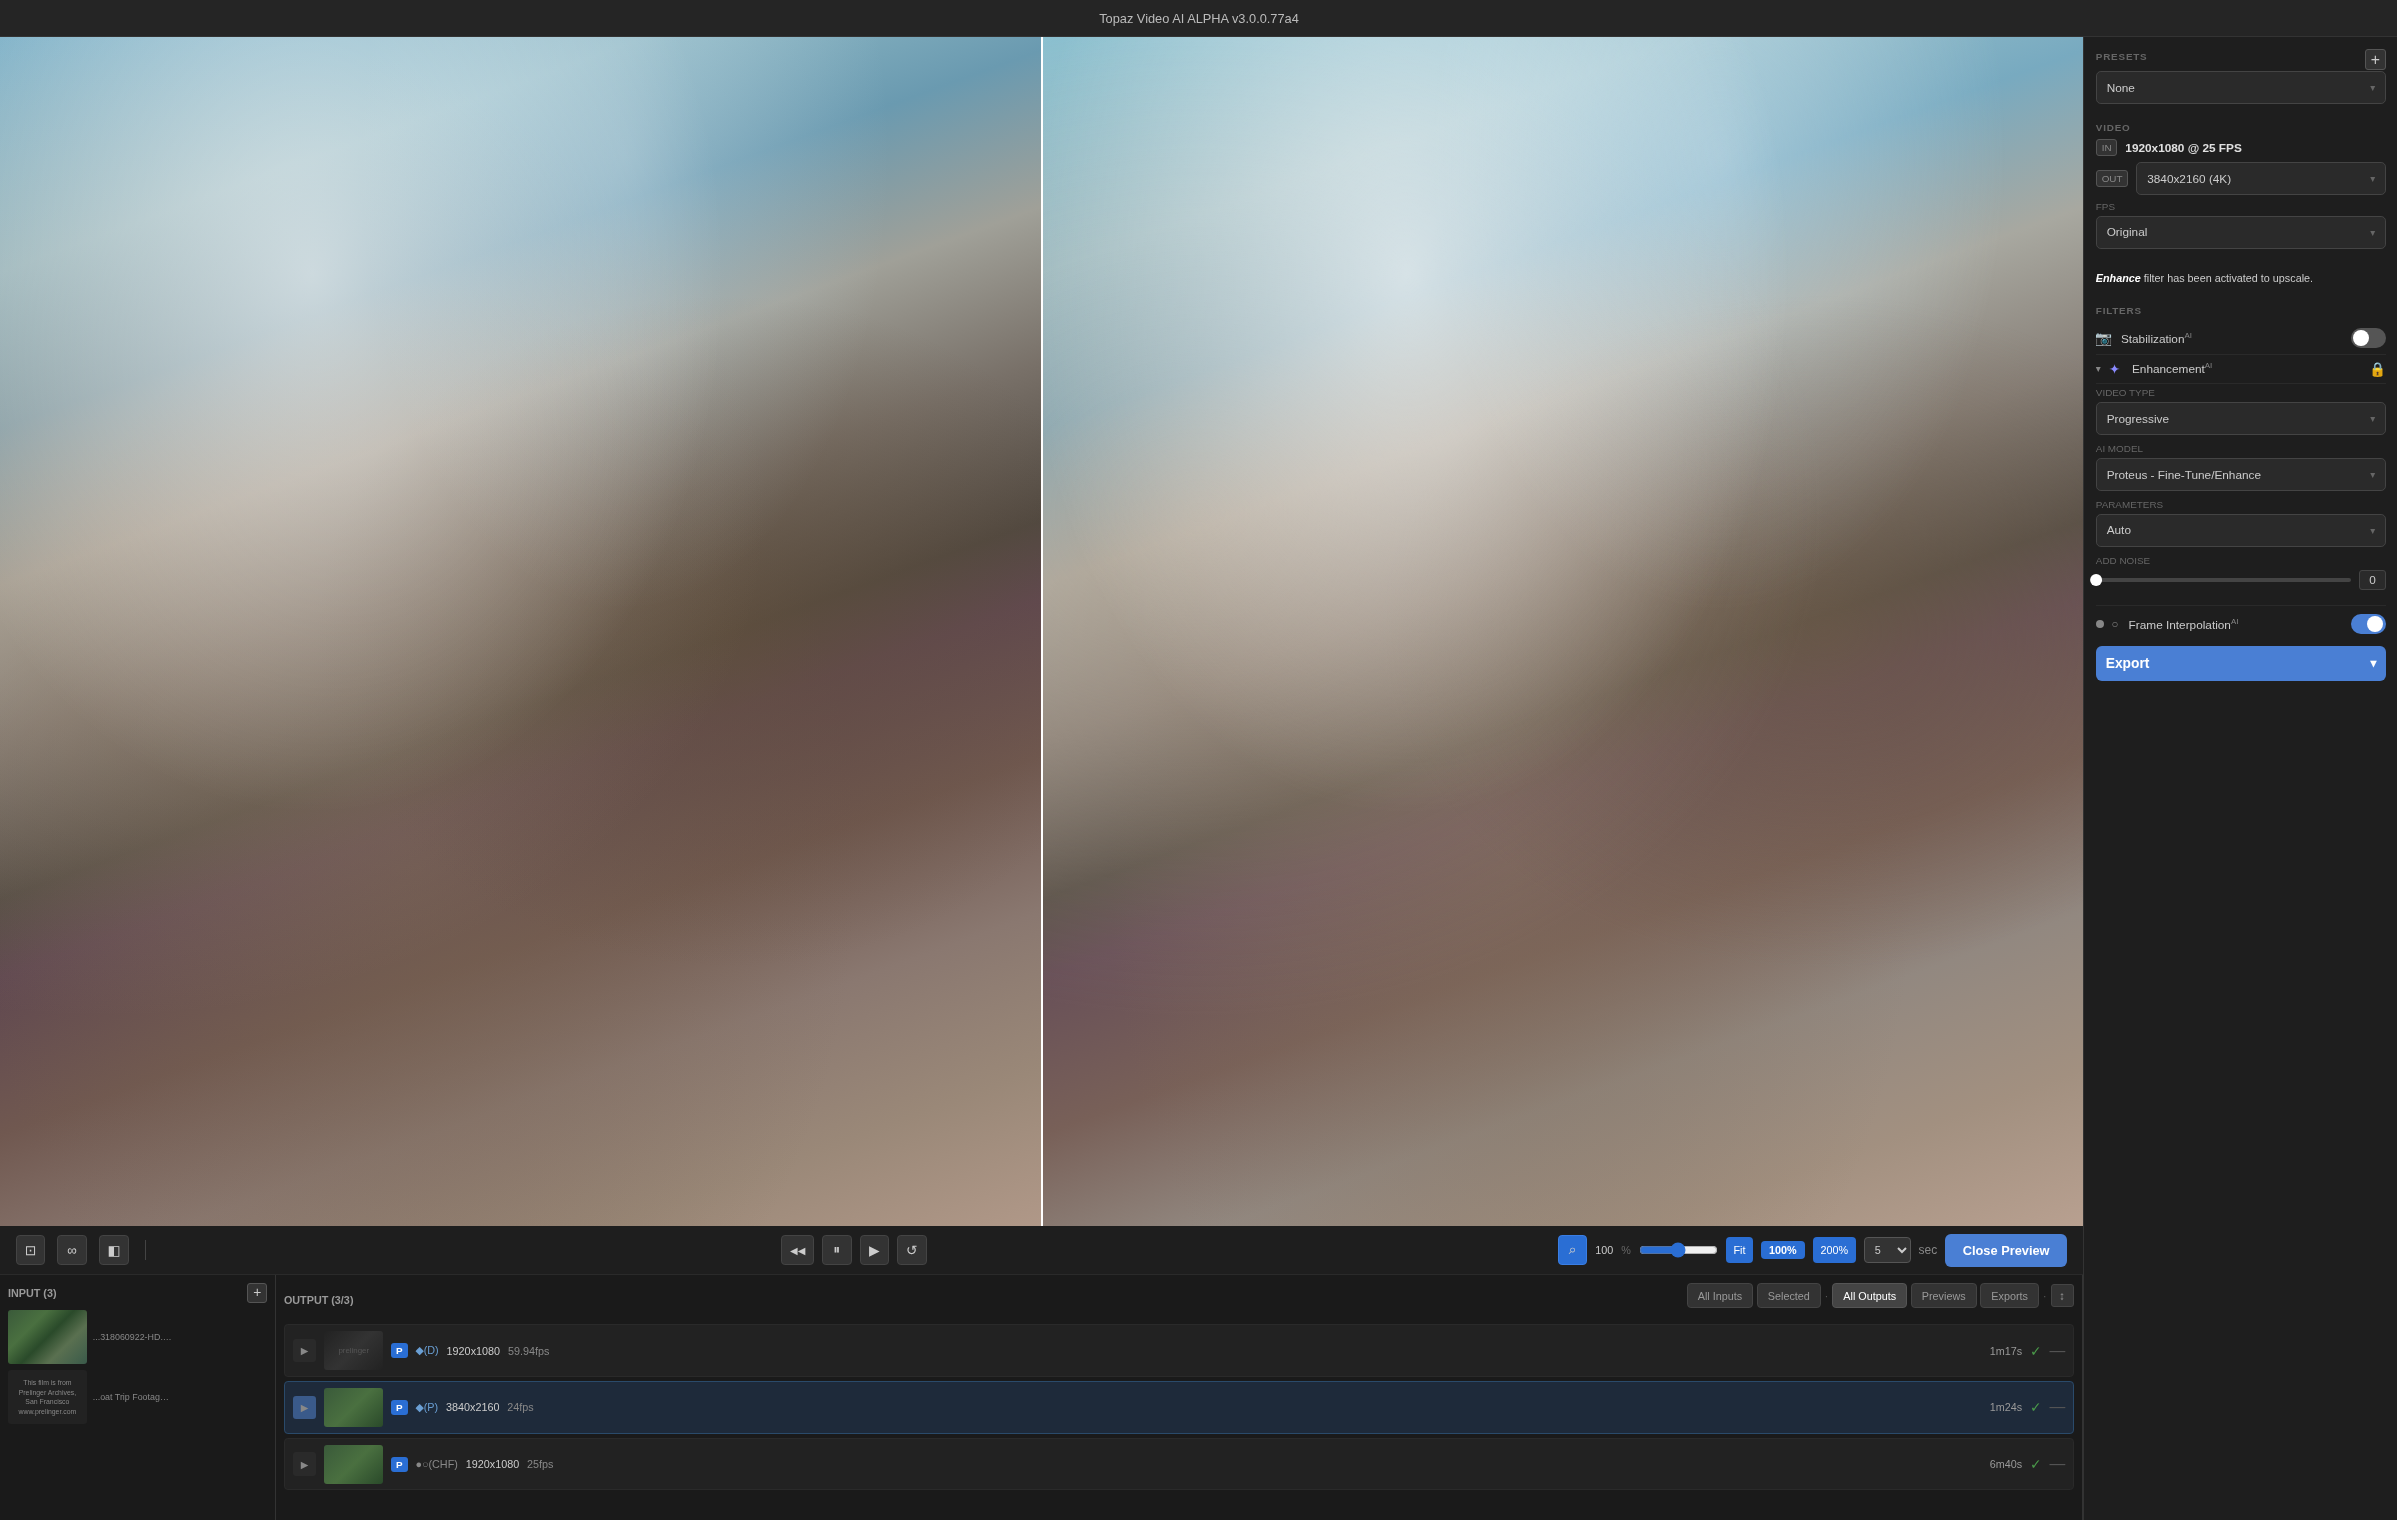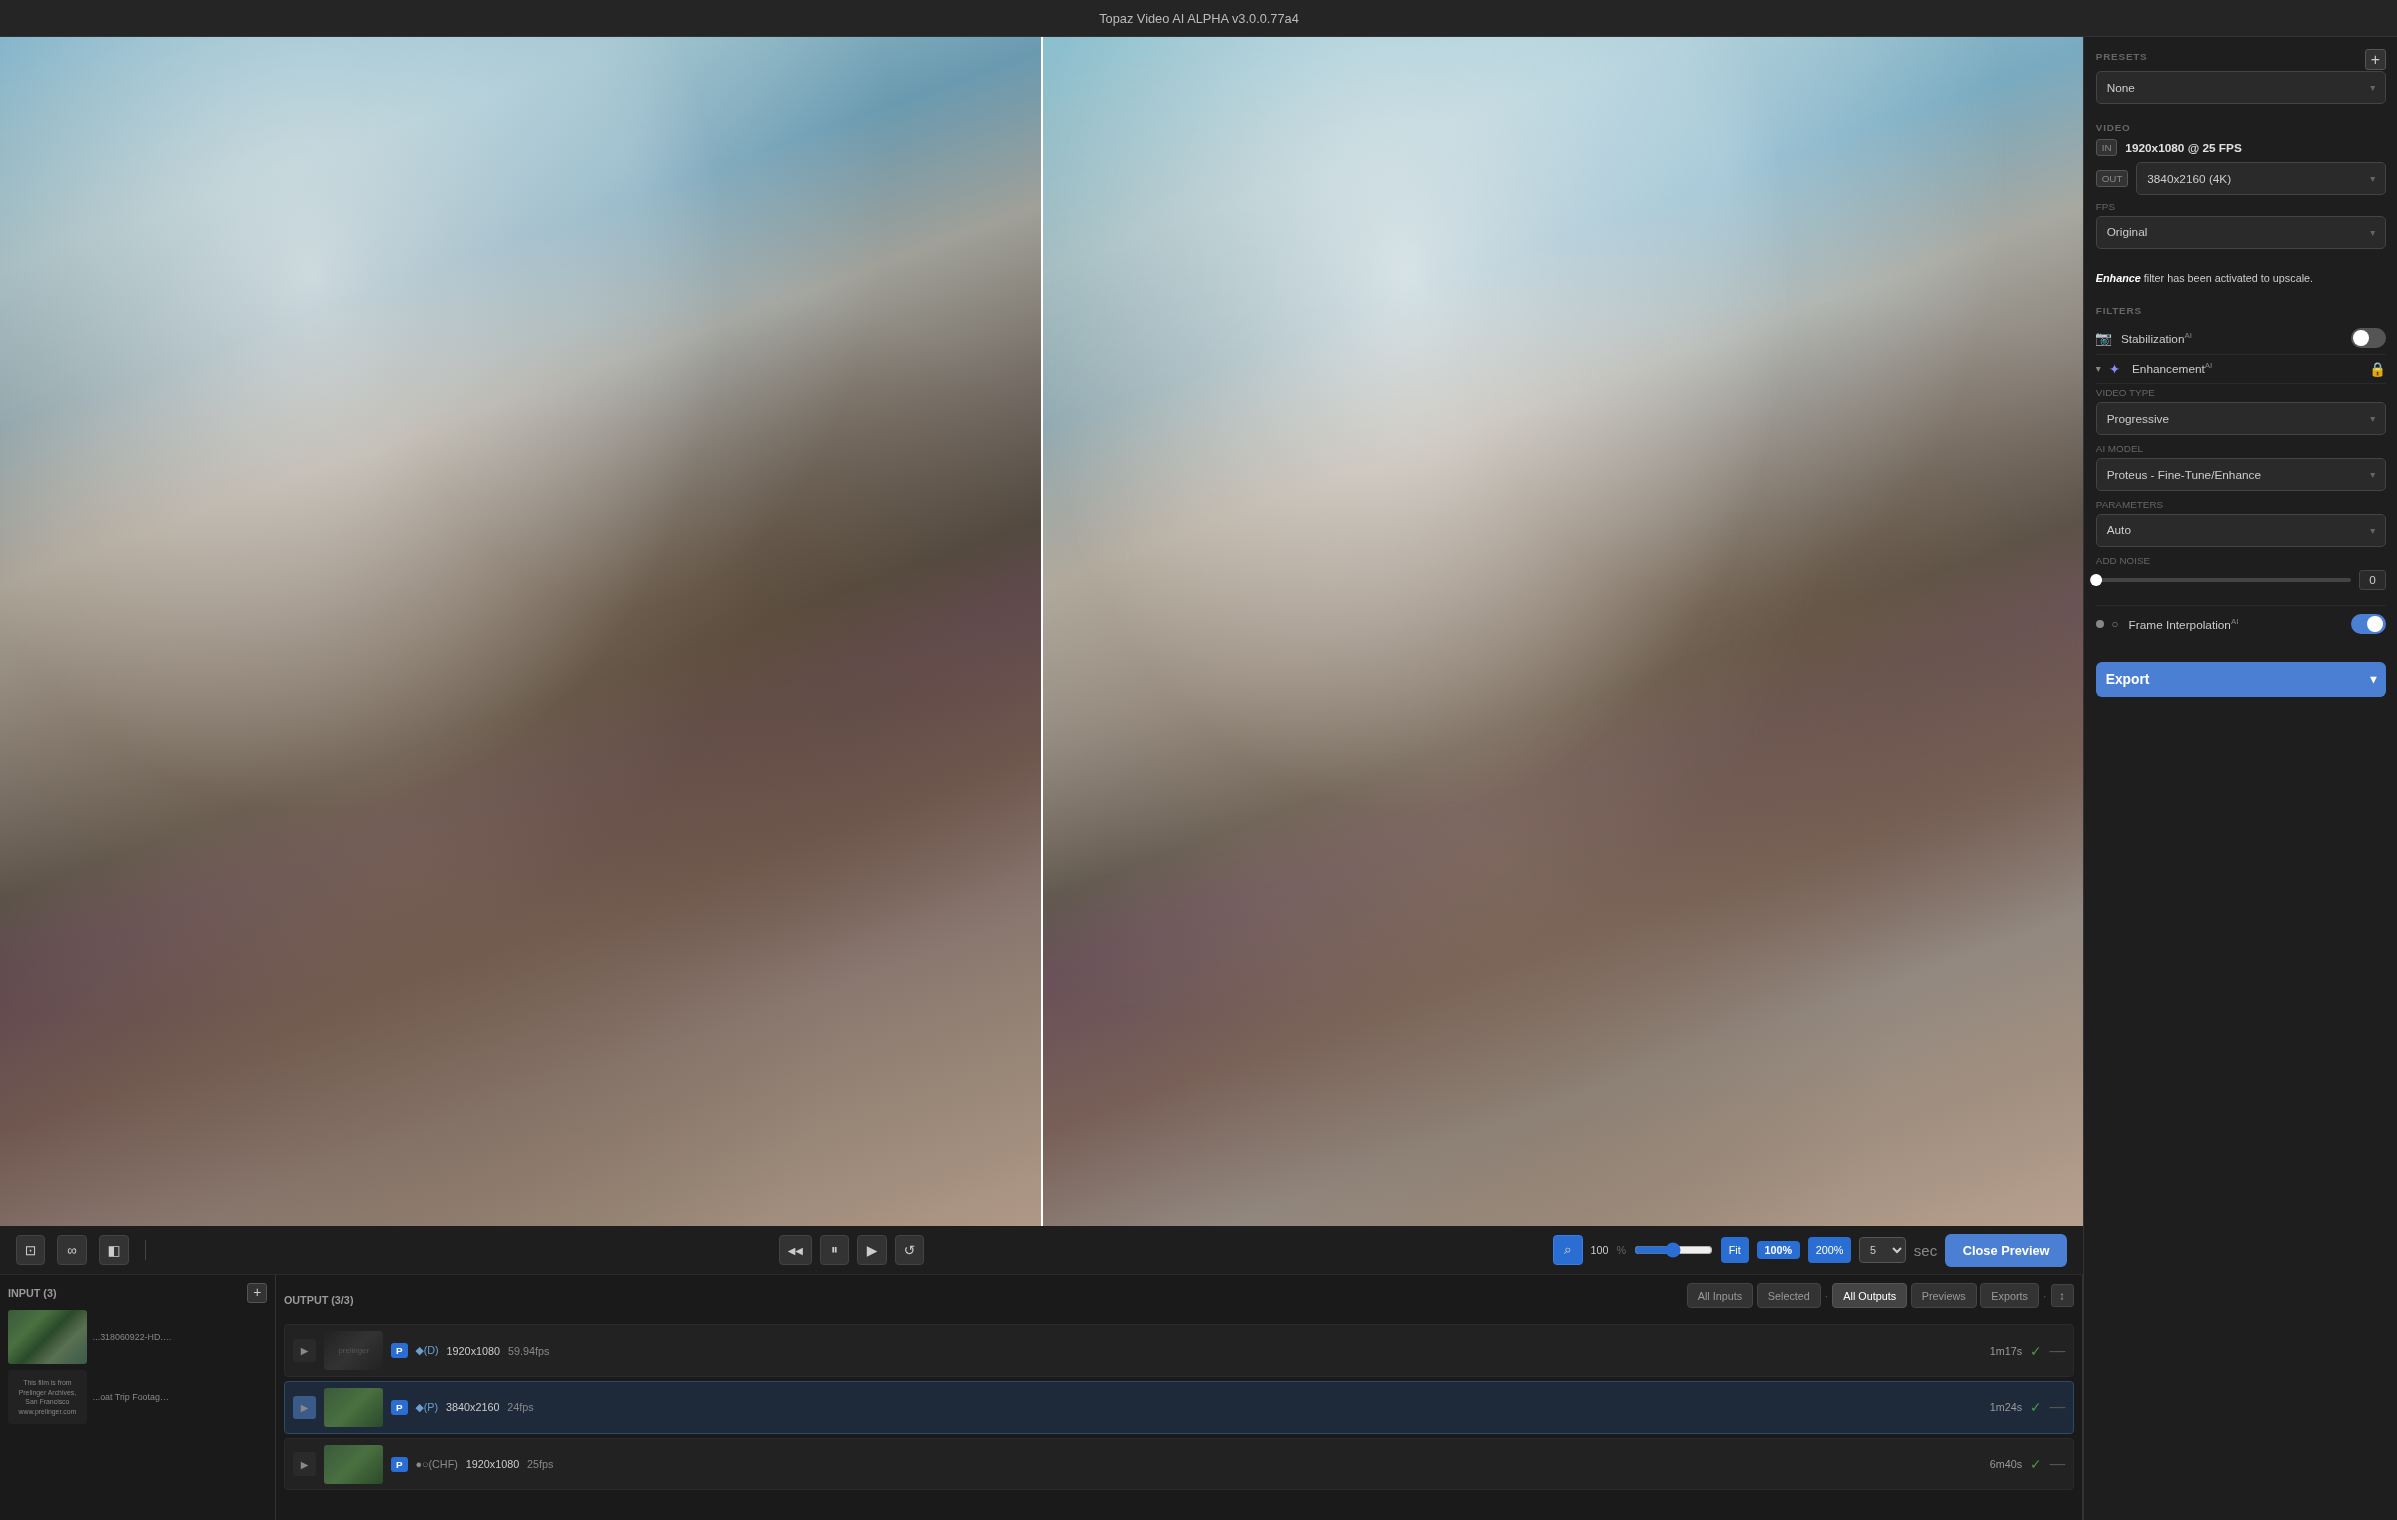--- a/index.html
+++ b/index.html
@@ -613,21 +613,21 @@
     .export-btn {
       background: #4a7fd4;
       border: none;
       border-radius: 5.9px;
       color: #fff;
       padding: 9.9px;
       width: 100%;
       font-size: 13.8px;
       font-weight: 700;
       cursor: pointer;
-      margin-top: 20px;
+      margin-top: 4px;
       display: flex;
       align-items: center;
       justify-content: space-between;
       text-align: right;
     }
 
     .export-btn-chevron {
       font-size: 11.8px;
     }
 
@@ -746,21 +746,21 @@
         <span style="color:#666; font-size:10.8px;">%</span>
         <input type="range" class="zoom-slider" min="0" max="100" value="50" style="">
         <button class="zoom-btn">Fit</button>
         <span class="zoom-value">100%</span>
         <button class="zoom-btn">200%</button>
         <select class="zoom-select">
           <option>5</option>
           <option>10</option>
           <option>15</option>
         </select>
-        <span style="color:#888; font-size:15px;">sec</span>
+        <span style="color:#888; font-size:12px;">sec</span>
         <button class="close-preview-btn">Close Preview</button>
       </div>
     </div>
 
     <div class="bottom-panel">
 
       <div class="input-panel">
         <div class="panel-header">
           <span class="panel-title">INPUT (3)</span>
           <button class="add-btn">+</button>

